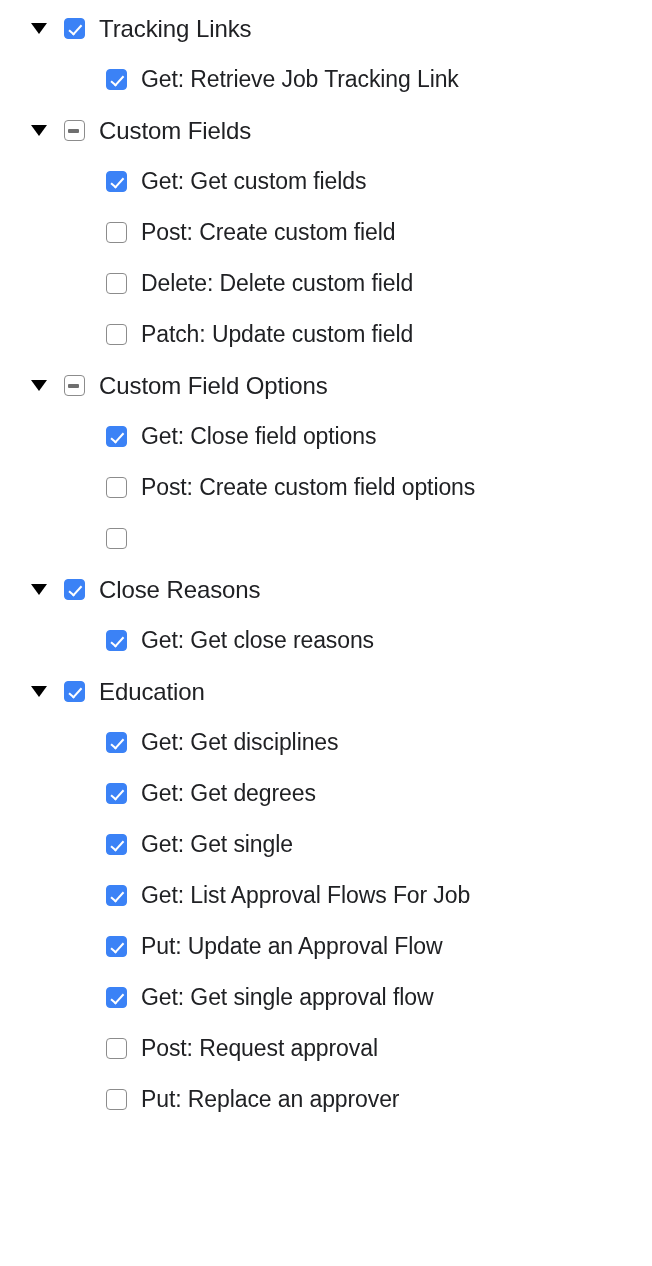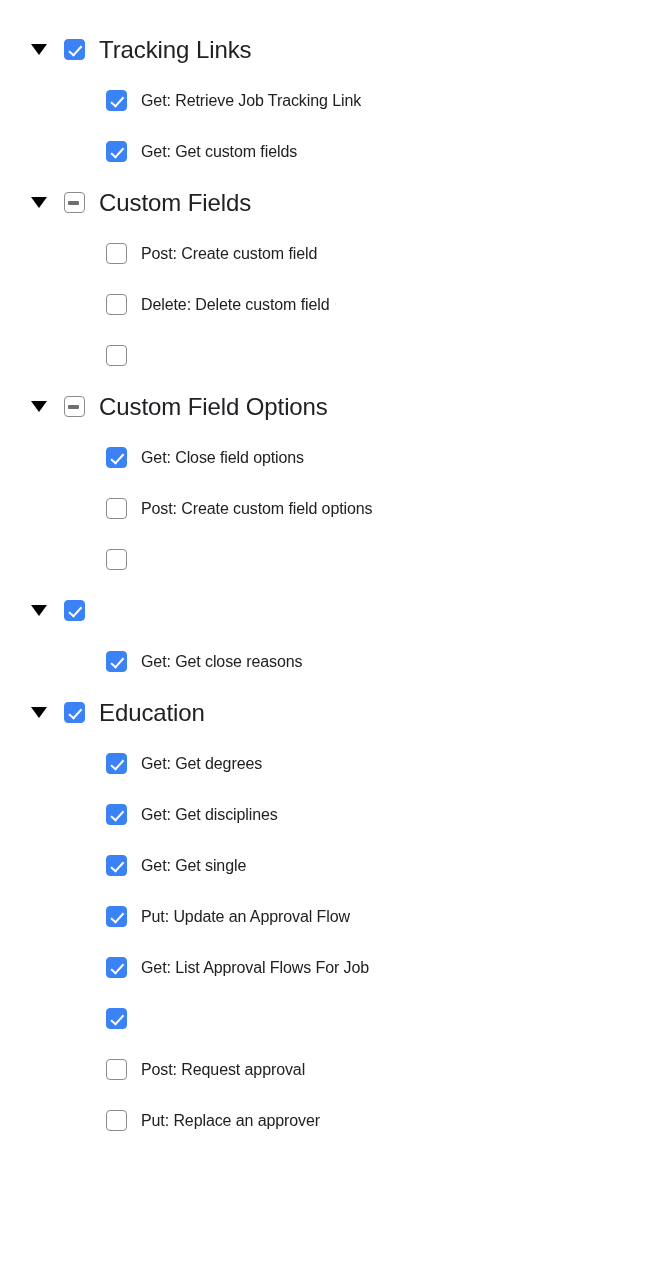--- a/index.html
+++ b/index.html
@@ -12,21 +12,21 @@
     height: 1266px;
     font-family: "Liberation Sans", sans-serif;
     -webkit-font-smoothing: antialiased;
     overflow: hidden;
   }
 
   #tree {
     position: relative;
     width: 652px;
     height: 1266px;
-    padding-top: 24px;
+    padding-top: 3px;
     box-sizing: border-box;
   }
 
   .row {
     display: flex;
     align-items: center;
     height: 51px;
     box-sizing: border-box;
     padding-left: 31px;
   }
@@ -88,58 +88,59 @@
   }
 
   .label {
     margin-left: 14px;
     font-size: 24px;
     line-height: 1;
     color: #202124;
     letter-spacing: -0.1px;
     white-space: nowrap;
   }
-  .row.child .label { font-size: 16px; }
+  .row.child .label { font-size: 23px; }
 </style>
 </head>
 <body>
 
 <div id="tree">
     <div class="row parent">
       <span class="twisty">
         <span class="tri"></span>
       </span>
       <span class="cb checked"></span>
       <span class="label">Tracking Links</span>
     </div>
     <div class="row child">
       <span class="cb checked"></span>
       <span class="label">Get: Retrieve Job Tracking Link</span>
     </div>
-    <div class="row child">
-      <span class="cb checked"></span>
-      <span class="label">Get: Get custom fields</span>
-    </div>
     <div class="row parent">
       <span class="twisty">
         <span class="tri"></span>
       </span>
       <span class="cb indeterminate"></span>
       <span class="label">Custom Fields</span>
     </div>
     <div class="row child">
+      <span class="cb checked"></span>
+      <span class="label">Get: Get custom fields</span>
+    </div>
+    <div class="row child">
       <span class="cb unchecked"></span>
       <span class="label">Post: Create custom field</span>
     </div>
     <div class="row child">
       <span class="cb unchecked"></span>
       <span class="label">Delete: Delete custom field</span>
     </div>
     <div class="row child">
       <span class="cb unchecked"></span>
+      <span class="label">Patch: Update custom field</span>
     </div>
     <div class="row parent">
       <span class="twisty">
         <span class="tri"></span>
       </span>
       <span class="cb indeterminate"></span>
       <span class="label">Custom Field Options</span>
     </div>
     <div class="row child">
       <span class="cb checked"></span>
@@ -150,54 +151,56 @@
       <span class="label">Post: Create custom field options</span>
     </div>
     <div class="row child">
       <span class="cb unchecked"></span>
     </div>
     <div class="row parent">
       <span class="twisty">
         <span class="tri"></span>
       </span>
       <span class="cb checked"></span>
+      <span class="label">Close Reasons</span>
     </div>
     <div class="row child">
       <span class="cb checked"></span>
       <span class="label">Get: Get close reasons</span>
     </div>
     <div class="row parent">
       <span class="twisty">
         <span class="tri"></span>
       </span>
       <span class="cb checked"></span>
       <span class="label">Education</span>
     </div>
     <div class="row child">
       <span class="cb checked"></span>
+      <span class="label">Get: Get disciplines</span>
+    </div>
+    <div class="row child">
+      <span class="cb checked"></span>
       <span class="label">Get: Get degrees</span>
     </div>
     <div class="row child">
       <span class="cb checked"></span>
-      <span class="label">Get: Get disciplines</span>
-    </div>
-    <div class="row child">
-      <span class="cb checked"></span>
       <span class="label">Get: Get single</span>
     </div>
     <div class="row child">
       <span class="cb checked"></span>
+      <span class="label">Get: List Approval Flows For Job</span>
+    </div>
+    <div class="row child">
+      <span class="cb checked"></span>
       <span class="label">Put: Update an Approval Flow</span>
     </div>
     <div class="row child">
       <span class="cb checked"></span>
-      <span class="label">Get: List Approval Flows For Job</span>
-    </div>
-    <div class="row child">
-      <span class="cb checked"></span>
+      <span class="label">Get: Get single approval flow</span>
     </div>
     <div class="row child">
       <span class="cb unchecked"></span>
       <span class="label">Post: Request approval</span>
     </div>
     <div class="row child">
       <span class="cb unchecked"></span>
       <span class="label">Put: Replace an approver</span>
     </div>
   </div>

